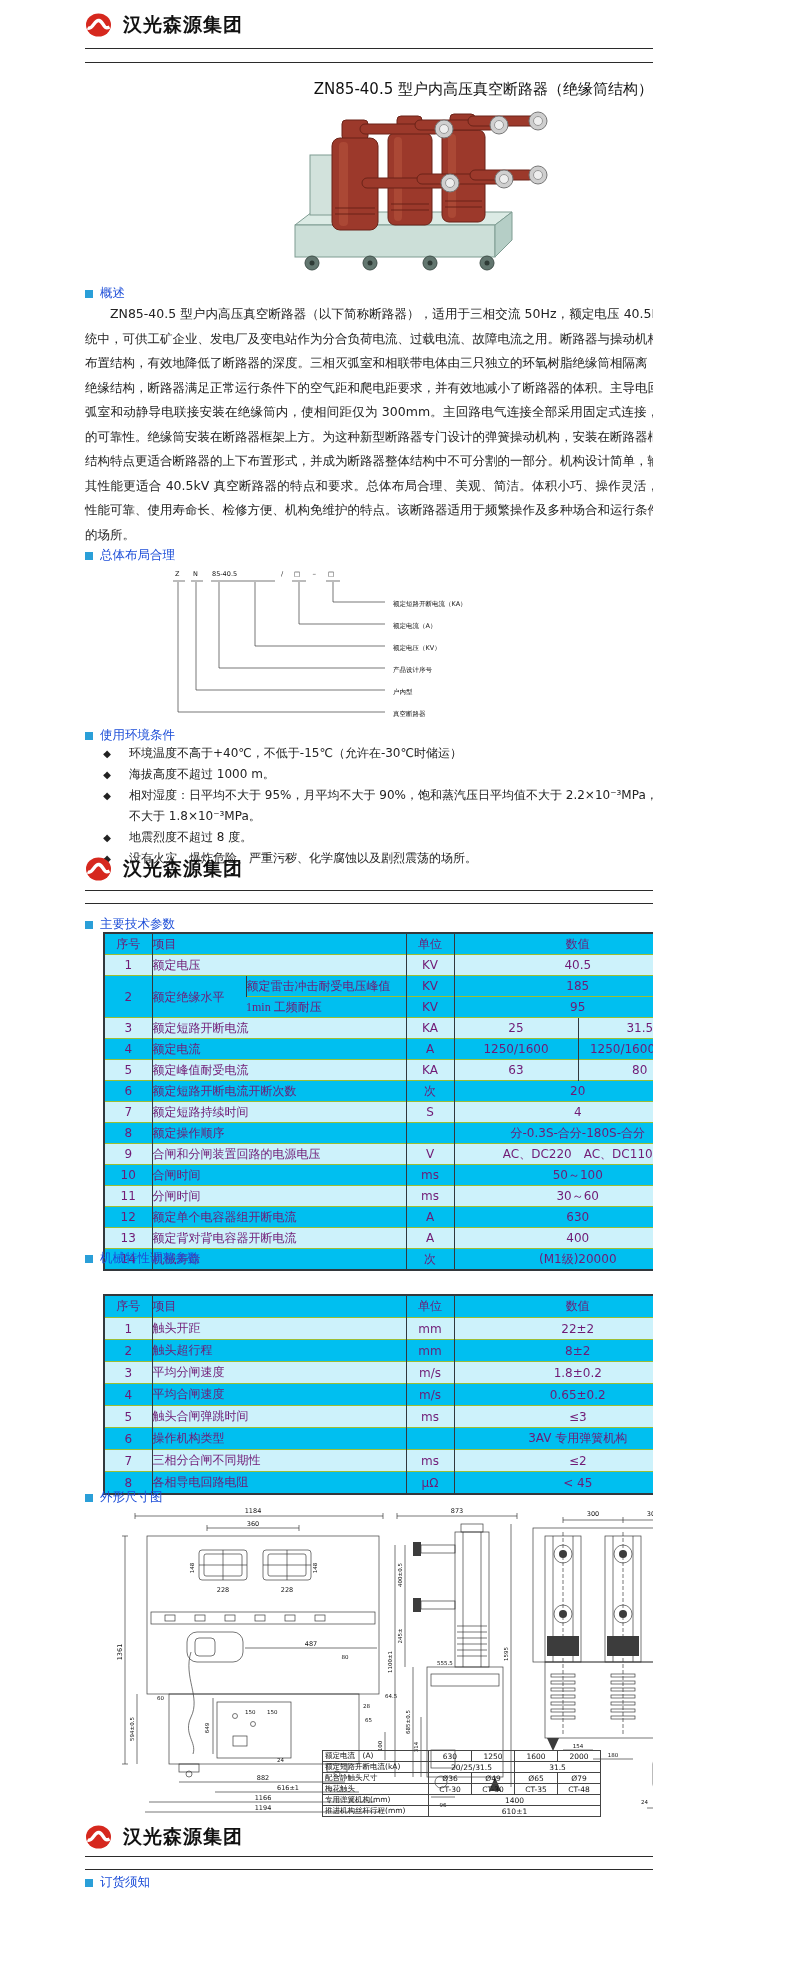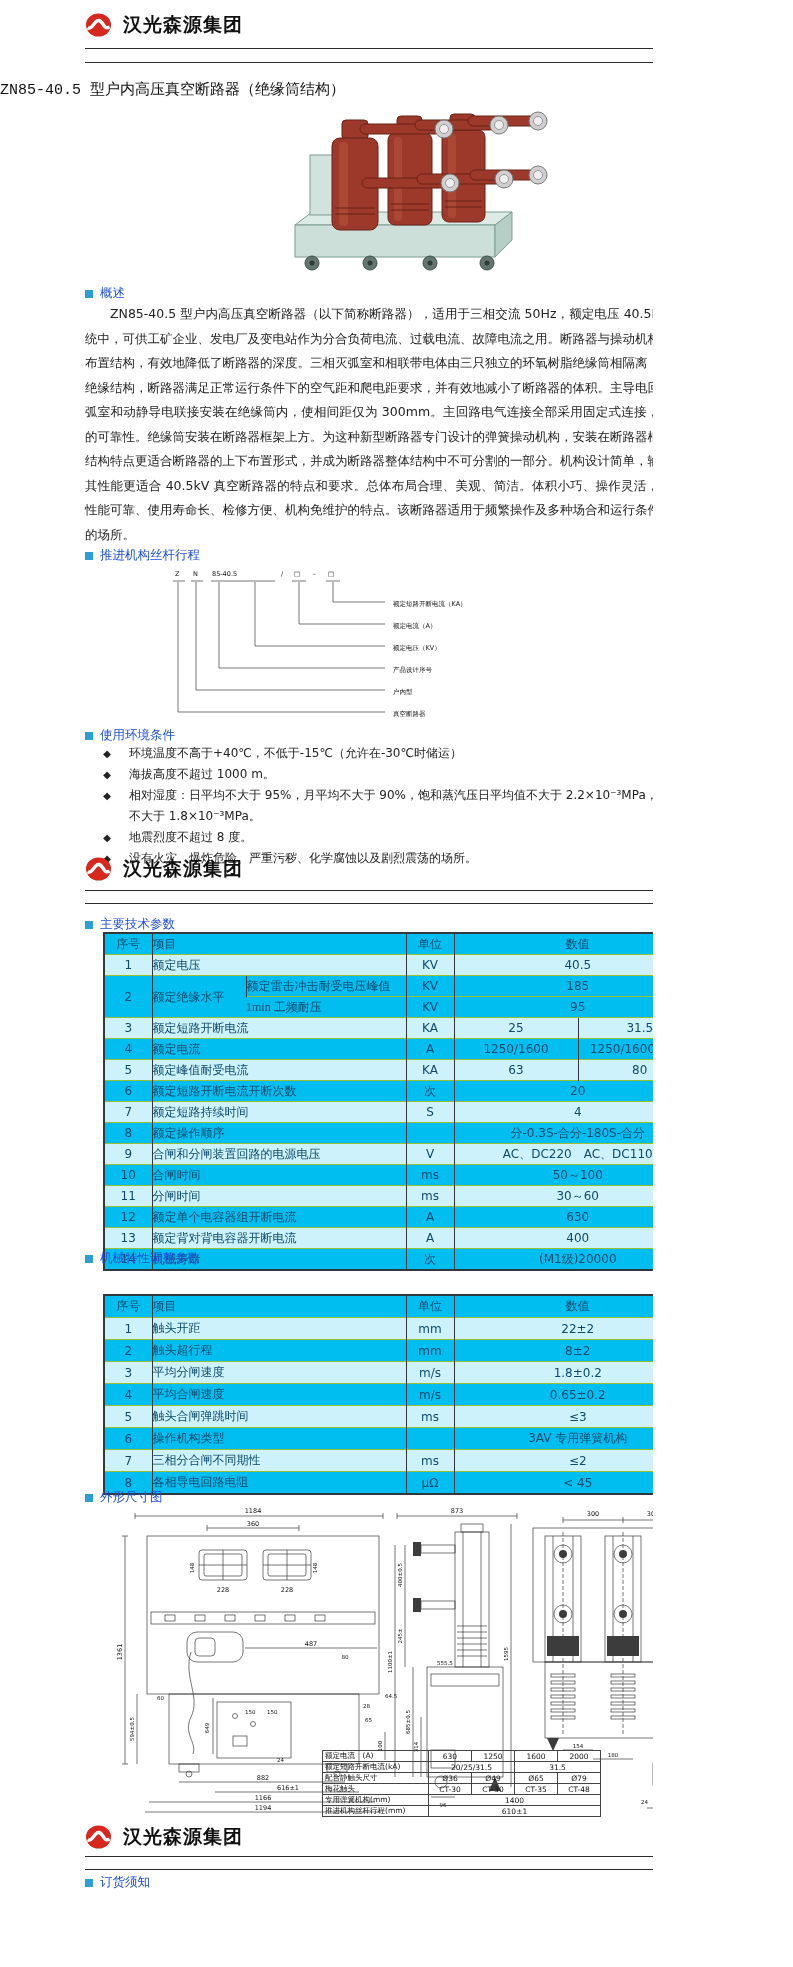--- a/index.html
+++ b/index.html
@@ -2,34 +2,34 @@
 <html><head>
 <meta charset="utf-8">
 <style>
   html,body{margin:0;padding:0;background:#fff;}
   #page{position:relative;width:653px;height:1967px;background:#fff;overflow:hidden;
         font-family:"DejaVu Sans","Liberation Sans",sans-serif;color:#1a1a1a;}
   .abs{position:absolute;}
   .brand{position:absolute;left:85px;display:flex;align-items:center;gap:10px;}
   .brand-name{font-size:19px;font-weight:bold;color:#111;letter-spacing:1px;}
   .rule{position:absolute;left:85px;width:623px;height:1px;background:#2b2b2b;}
-  .page-title{position:absolute;left:0;top:80px;width:100%;text-align:left;
-              font-size:15px;font-weight:500;color:#111;font-family:Liberation Mono, monospace;}
+  .page-title{position:absolute;left:0;top:80px;width:100%;text-align:right;
+              font-size:15px;font-weight:500;color:#111;}
   .sec-head{position:absolute;left:85px;display:flex;align-items:center;gap:7px;
             color:#1d4ed8;font-size:12.5px;}
   .sq{width:8px;height:8px;background:#2a9fd8;flex:0 0 auto;}
   .para{position:absolute;left:85px;width:625px;font-size:12.5px;line-height:24.5px;
         text-align:justify;text-indent:2em;color:#222;}
   .envlist{position:absolute;left:85px;width:622px;list-style:none;margin:0;padding:0;
            font-size:12px;line-height:21px;color:#222;}
   .envlist li{display:flex;}
   .envlist .dia{flex:0 0 44px;text-align:center;font-size:10px;}
   .envlist .etext{flex:1;}
   table{border-collapse:collapse;table-layout:fixed;}
-  .ptable{position:absolute;left:103px;width:598px;font-size:12px;color:#0c4a6e;
+  .ptable{position:absolute;left:103px;width:598px;font-size:12px;color:#701a75;
           border:2px solid #33383c;}
   .ptable td{border-left:1px solid #33383c;border-top:1px solid #9cbe33;
              overflow:hidden;white-space:nowrap;padding:0;}
   .ptable tr:first-child td{border-top:none;}
   .ptable td:first-child{border-left:none;}
   .t1 td{height:20px;} .t2 td{height:21px;}
   tr.bright{background:#00bff0;} tr.light{background:#cdf2fb;}
   .c-no,.c-unit,.c-val{text-align:center;}
   .c-item,.c-sub{text-align:left;padding-left:8px;font-family:Liberation Serif, serif;}
   .c-wrap{white-space:normal!important;line-height:14px;}
@@ -120,21 +120,21 @@
 </svg>
 
 <div class="sec-head" style="top:285px;">
   <span class="sq"></span>
   <span>概述</span>
 </div>
 <div class="para" style="top:302px;">ZN85-40.5 型户内高压真空断路器（以下简称断路器），适用于三相交流 50Hz，额定电压 40.5KV 电力系统中，可供工矿企业、发电厂及变电站作为分合负荷电流、过载电流、故障电流之用。断路器与操动机构采用上下布置结构，有效地降低了断路器的深度。三相灭弧室和相联带电体由三只独立的环氧树脂绝缘筒相隔离，构成复合绝缘结构，断路器满足正常运行条件下的空气距和爬电距要求，并有效地减小了断路器的体积。主导电回路真空灭弧室和动静导电联接安装在绝缘筒内，使相间距仅为 300mm。主回路电气连接全部采用固定式连接，具有很高的可靠性。绝缘筒安装在断路器框架上方。为这种新型断路器专门设计的弹簧操动机构，安装在断路器框架内，其结构特点更适合断路器的上下布置形式，并成为断路器整体结构中不可分割的一部分。机构设计简单，输出曲线及其性能更适合 40.5kV 真空断路器的特点和要求。总体布局合理、美观、简洁。体积小巧、操作灵活，具有电气性能可靠、使用寿命长、检修方便、机构免维护的特点。该断路器适用于频繁操作及多种场合和运行条件比较苛刻的场所。</div>
 
 <div class="sec-head" style="top:547px;">
   <span class="sq"></span>
-  <span>推进机构丝杆行程</span>
+  <span>总体布局合理</span>
 </div>
 <svg class="abs dwg" style="left:85px;top:562px;" width="620" height="165" viewBox="0 0 620 165">
   <g style="font-size:13px;fill:#111;">
     <text x="90" y="14">Z</text>
     <text x="108" y="14">N</text>
     <text x="127" y="14">85-40.5</text>
     <text x="196" y="14">/</text>
     <text x="209" y="14">□</text>
     <text x="226" y="14">－</text>
     <text x="243" y="14">□</text>

